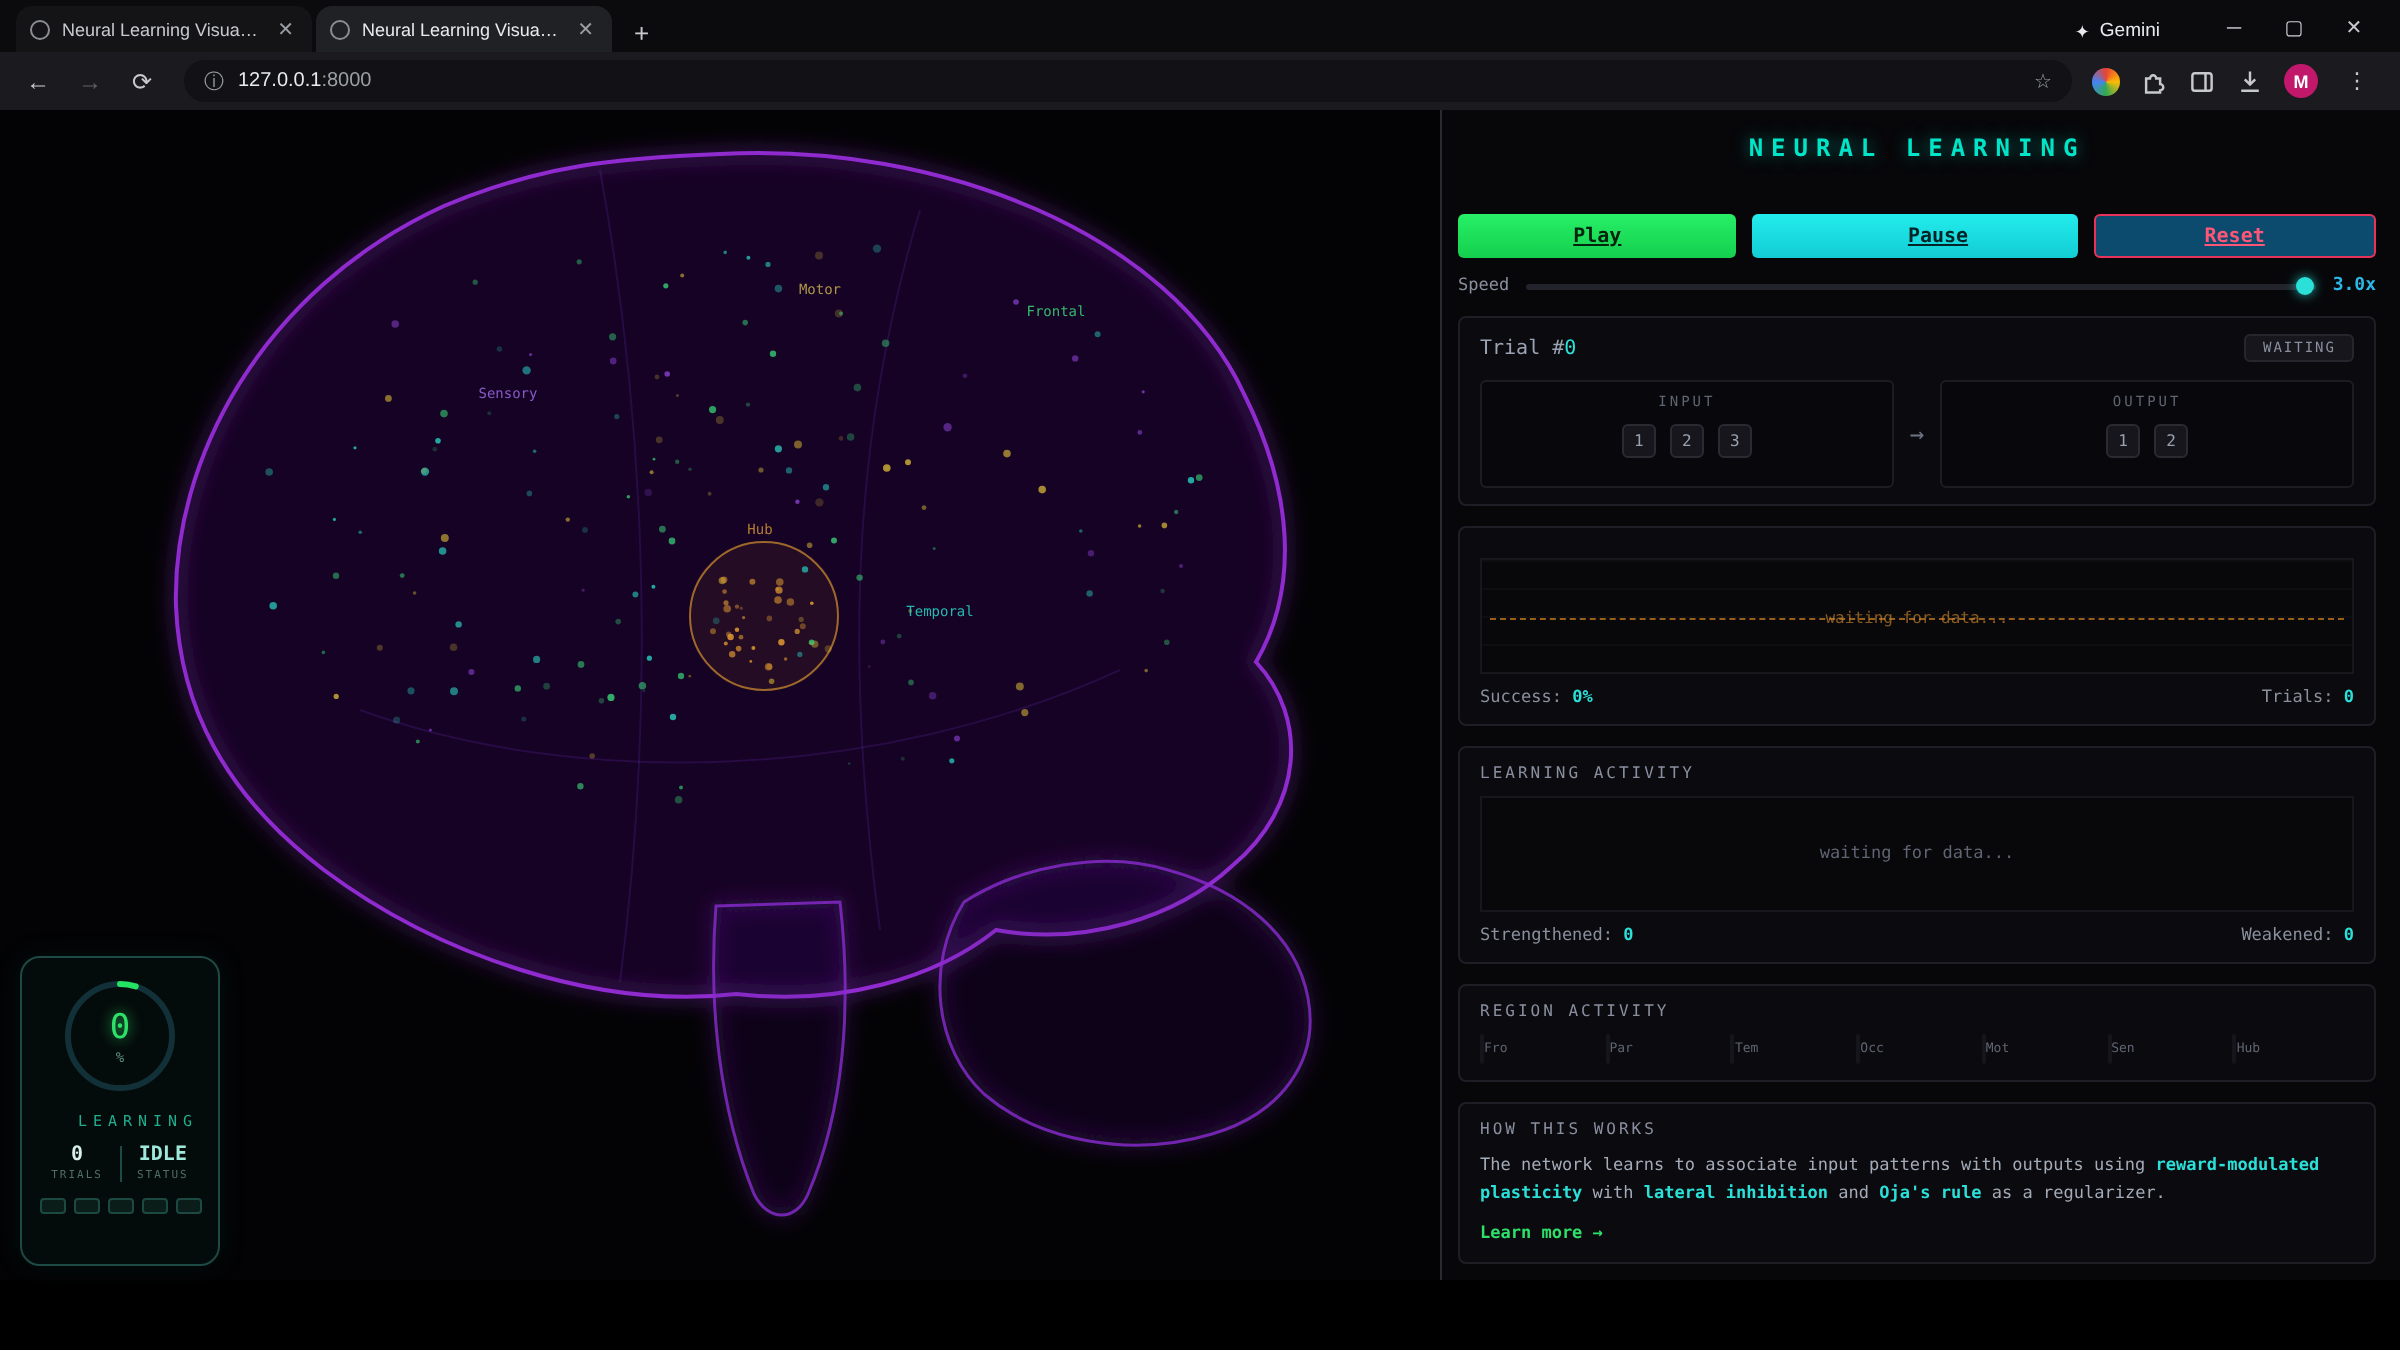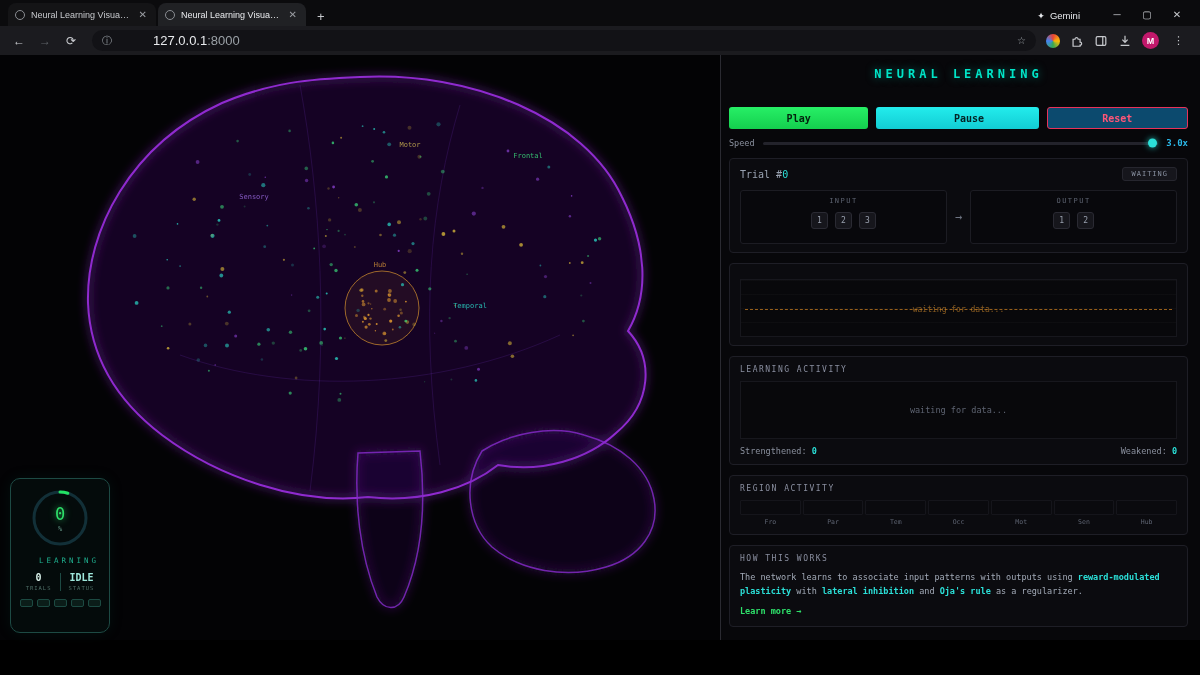--- a/index.html
+++ b/index.html
@@ -19,21 +19,21 @@
   .gemini { color:#e8eaed; font-size:9.5px; display:flex; align-items:center; gap:5px; margin:0 22px 5px 0; }
   .sparkle { font-size:9px; color:#e8eaed; }
   .wctrl { color:#c7c9cd; font-size:10px; width:30px; text-align:center; padding-bottom:6px; }
 
   .toolbar { height:29px; background:#1b1b1f; display:flex; align-items:center; padding:0 8px; gap:4px; }
   .nav-btn { color:#c7c9cd; font-size:12px; width:22px; text-align:center; }
   .nav-btn.dim { color:#5f6368; }
   .omnibox { flex:1; height:21px; background:#121216; border-radius:11px; display:flex; align-items:center;
              padding:0 10px; gap:7px; margin:0 6px; }
   .site-info { color:#9aa0a6; font-size:10px; }
-  .url { font-size:13px; color:#e8eaed;margin-left:34px; }
+  .url { font-size:10px; color:#e8eaed; }
   .url .port { color:#9aa0a6; }
   .omni-spacer { flex:1; }
   .star { color:#9aa0a6; font-size:10px; }
   .tool-icons { display:flex; align-items:center; gap:10px; margin-right:4px; }
   .wheel { width:14px; height:14px; border-radius:50%;
            background:conic-gradient(#e94235,#fbbc05,#34a853,#4285f4,#e94235); }
   .ticon { width:14px; height:14px; color:#c7c9cd; }
   .ticon svg { width:14px; height:14px; display:block; stroke:#c7c9cd; fill:none; stroke-width:1.4; }
   .avatar { width:17px; height:17px; border-radius:50%; background:#c2186b; color:#fff; font-size:9px;
             font-weight:bold; display:flex; align-items:center; justify-content:center; }
@@ -63,21 +63,21 @@
   .vdiv { width:1px; height:18px; background:#1d4a44; }
   .hud-cells { margin-top:8px; display:flex; gap:4px; }
   .hud-cell { width:13px; height:8px; border:1px solid #1c4a42; background:#0b1d19; border-radius:2px; }
 
   
   .panel { flex:1; padding:8px 12px 0 8px; background:#07070a; display:flex; flex-direction:column; overflow:hidden; }
   .panel-title { text-align:center; font-size:12px; font-weight:bold; letter-spacing:4px; color:#00e5c8;
                  text-shadow:0 0 8px rgba(0,229,200,0.5); margin:4px 0 26px 0; }
   .btn-row { display:flex; gap:8px; }
   .btn { flex:1; height:22px; border-radius:3px; font-size:10px; font-weight:bold;
-         display:flex; align-items:center; justify-content:center; font-family:inherit; border:none; cursor:pointer; }
+         display:flex; align-items:center; justify-content:center; font-family:inherit; border:none; cursor:pointer;text-decoration:underline; }
   .btn-play { background:linear-gradient(180deg,#27ef66,#14cf4e); color:#04230e; }
   .btn-pause { background:linear-gradient(180deg,#23ecec,#12cdd4); color:#032426;padding-left:23px; }
   .btn-reset { background:#0c4a6e; border:1px solid #e8325a; color:#ff5577; }
   .speed-row { display:flex; align-items:center; gap:8px; margin-top:9px;justify-content:center; }
   .speed-label { font-size:8.5px; color:#8a909e; }
   .speed-track { flex:1; height:3px; background:#23232b; border-radius:2px; position:relative; }
   .speed-knob { position:absolute; right:1px; top:50%; width:9px; height:9px; border-radius:50%;
                 background:#2be0d8; transform:translateY(-50%); box-shadow:0 0 6px rgba(43,224,216,0.8); }
   .speed-value { font-size:9px; font-weight:bold; color:#2bb8e8; }
 
@@ -103,21 +103,21 @@
   .chart-placeholder { position:absolute; left:0; right:0; top:52%; transform:translateY(-50%);
                        text-align:center; font-size:8px; color:rgba(205,135,45,0.65); }
   .activity-area { margin-top:7px; height:58px; background:#08080b; border:1px solid #17171d;
                    display:flex; align-items:center; justify-content:center; }
   .activity-placeholder { font-size:8.5px; color:#5e6472; }
   .card-footer { display:flex; justify-content:space-between; margin-top:7px; font-size:8.5px; }
   .foot-label { color:#8a909e; }
   .foot-value { color:#2be0d8; font-weight:bold; }
 
   .region-row { display:flex; gap:2px; margin-top:7px; }
-  .region-cell { flex:1; display:flex; flex-direction:column; }
+  .region-cell { flex:1; display:flex; flex-direction:row; }
   .region-bar { height:15px; background:#0a0a0e; border:1px solid #15151b; border-radius:1px; }
   .region-label { font-size:6.5px; color:#5e6472; text-align:center; margin-top:3px; }
 
   .how-text { margin-top:7px; font-size:8.5px; line-height:1.65; color:#a3abb8; }
   .how-bold { color:#2be0d8; font-weight:bold; }
   .learn-link { display:inline-block; margin-top:8px; font-size:8.5px; font-weight:bold; color:#2ee06a; text-decoration:none; }
 
   #brain-svg text { font-family:"DejaVu Sans Mono", monospace; }
 </style>
 </head>
@@ -469,20 +469,24 @@
           </div>
         </div>
       </div>
     </div>
 
     <div class="card">
       <div class="chart-area">
         <div class="dash-line"></div>
         <div class="chart-placeholder">waiting for data...</div>
       </div>
+      <div class="card-footer">
+        <span><span class="foot-label">Success:</span> <span class="foot-value">0%</span></span>
+        <span><span class="foot-label">Trials:</span> <span class="foot-value">0</span></span>
+      </div>
     </div>
 
     <div class="card">
       <div class="card-header">LEARNING ACTIVITY</div>
       <div class="activity-area">
         <span class="activity-placeholder">waiting for data...</span>
       </div>
       <div class="card-footer">
         <span><span class="foot-label">Strengthened:</span> <span class="foot-value">0</span></span>
         <span><span class="foot-label">Weakened:</span> <span class="foot-value">0</span></span>

